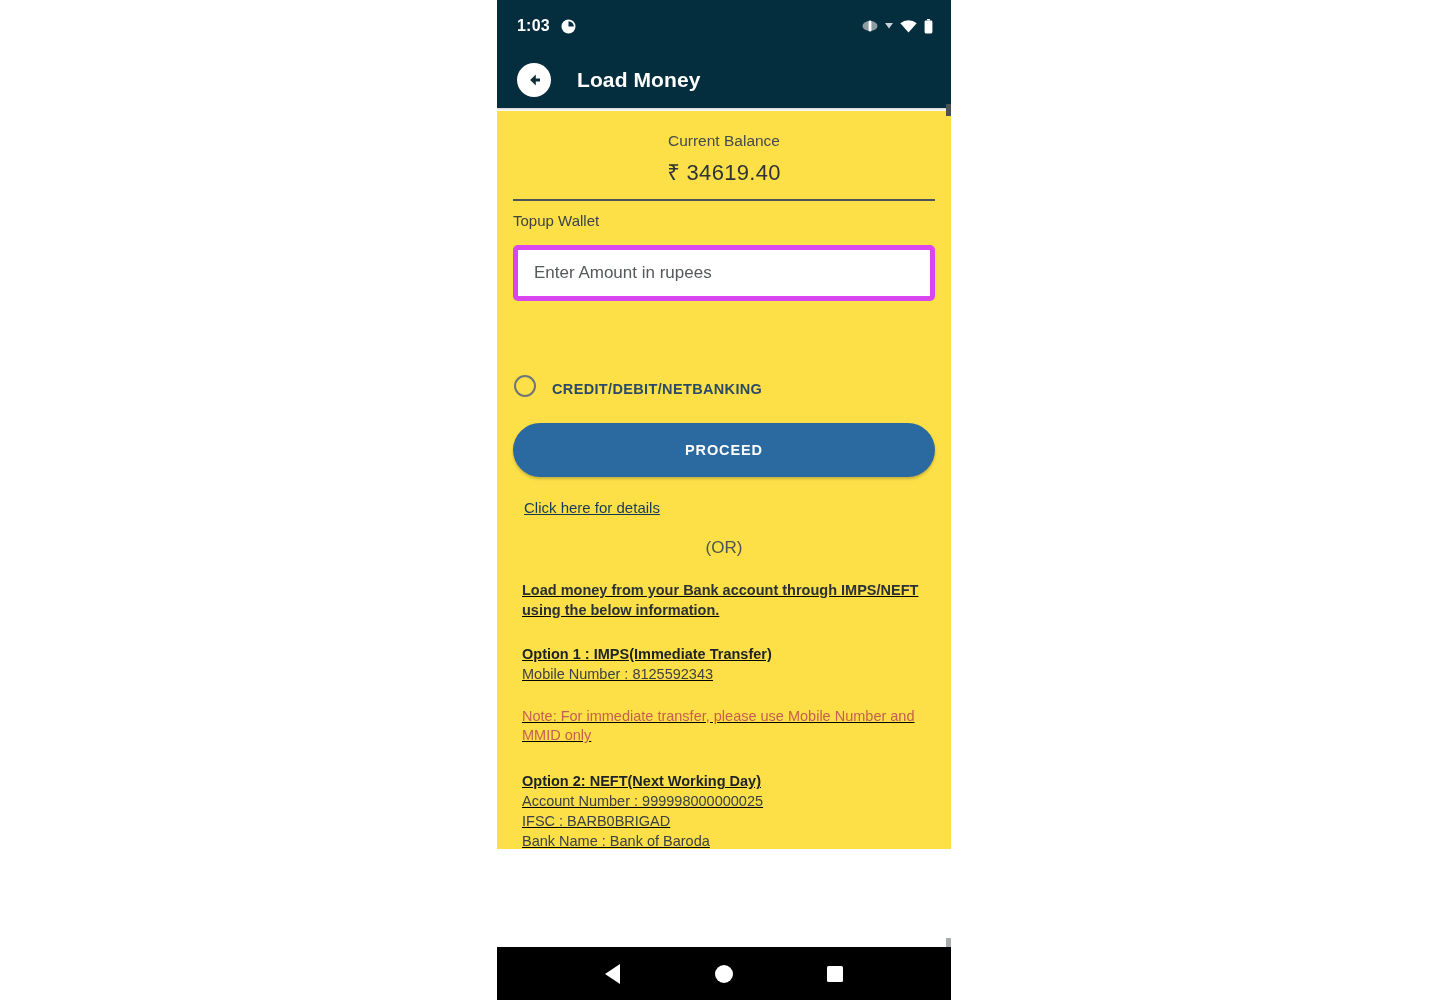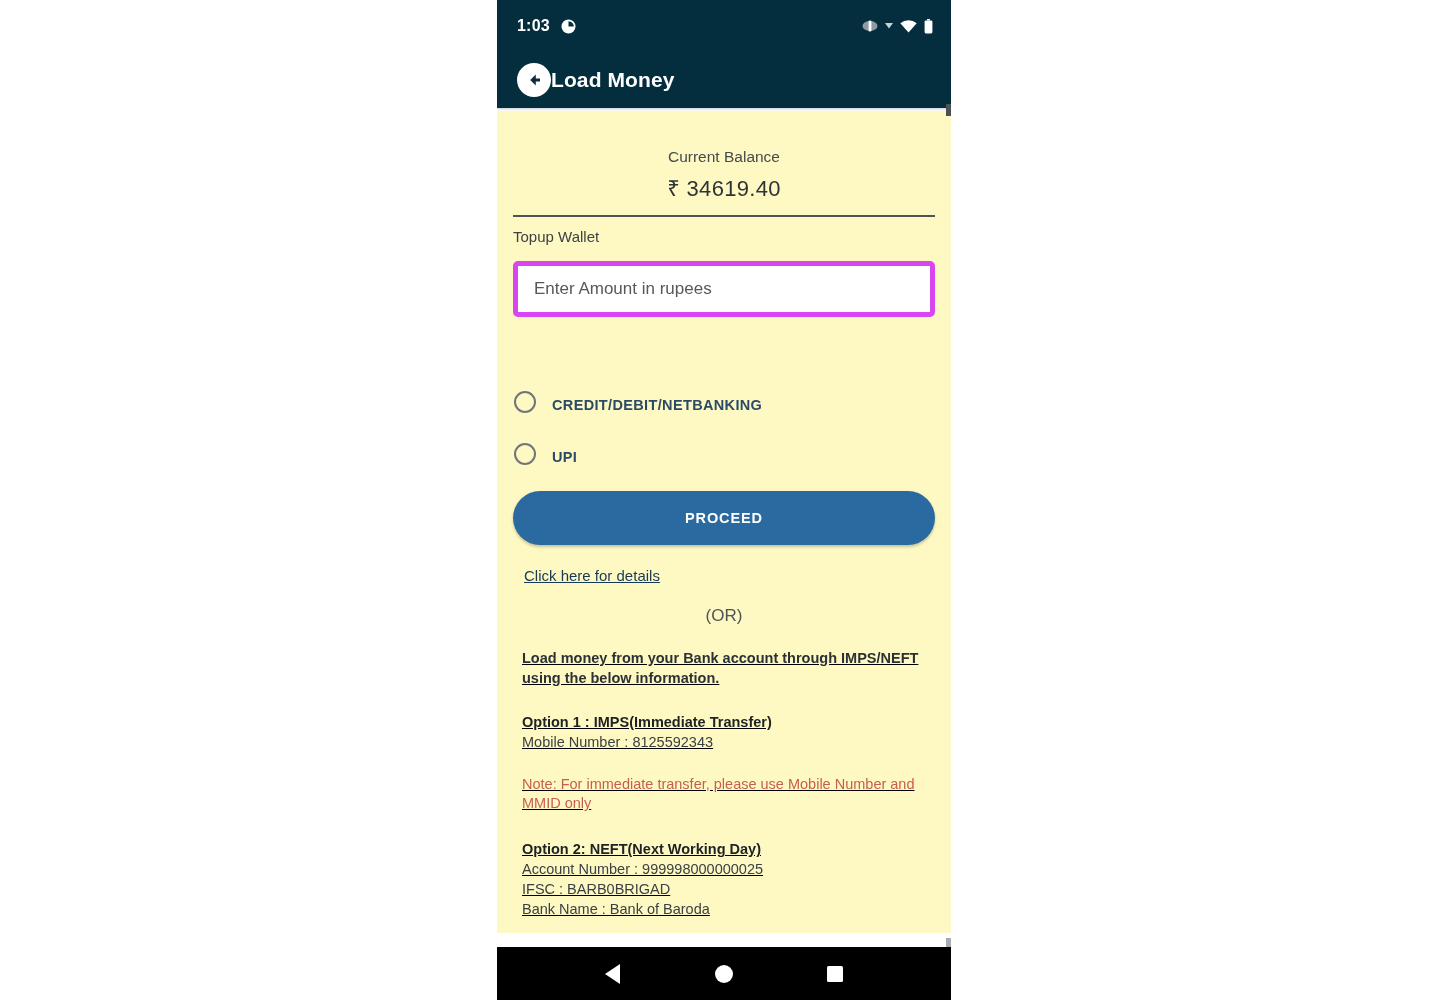--- a/index.html
+++ b/index.html
@@ -40,20 +40,21 @@
   .sb-right { display:flex; align-items:center; gap:7px; }
   .icon-svg { display:block; }
 
   
   .appbar {
     height:56px;
     background:#042e3e;
     display:flex;
     align-items:center;
     padding:0 20px;
+    gap:26px;
   }
   .back-btn {
     width:34px; height:34px;
     border-radius:50%;
     background:#ffffff;
     display:flex; align-items:center; justify-content:center;
     cursor:pointer;
     flex:none;
   }
   .appbar-title {
@@ -76,22 +77,22 @@
   }
   .scroll-thumb-bottom {
     position:absolute;
     right:0; top:938px;
     width:5px; height:12px;
     background:#a8acae;
   }
 
   
   .content {
-    padding:16px 16px;
-    background:#fef9c3;
+    padding:0 16px;
+    background:#fde047;
   }
   .balance-label {
     text-align:center;
     font-size:15.5px;
     color:#444a4d;
     padding-top:21px;
   }
   .balance-value {
     text-align:center;
     font-size:22px;
@@ -310,24 +311,20 @@
 
       <div class="topup-label">Topup Wallet</div>
 
       <input class="amount-input" type="text" placeholder="Enter Amount in rupees" style="">
 
       <div class="radio-group">
         <div class="radio-row">
           <span class="radio-circle"></span>
           <span class="radio-label">CREDIT/DEBIT/NETBANKING</span>
         </div>
-        <div class="radio-row">
-          <span class="radio-circle"></span>
-          <span class="radio-label">UPI</span>
-        </div>
       </div>
 
       <button class="proceed-btn">PROCEED</button>
 
       <a class="details-link">Click here for details</a>
 
       <div class="or-text">(OR)</div>
 
       <div class="info-block">
         <div class="info-intro">Load money from your Bank account through IMPS/NEFT using the below information.</div>

